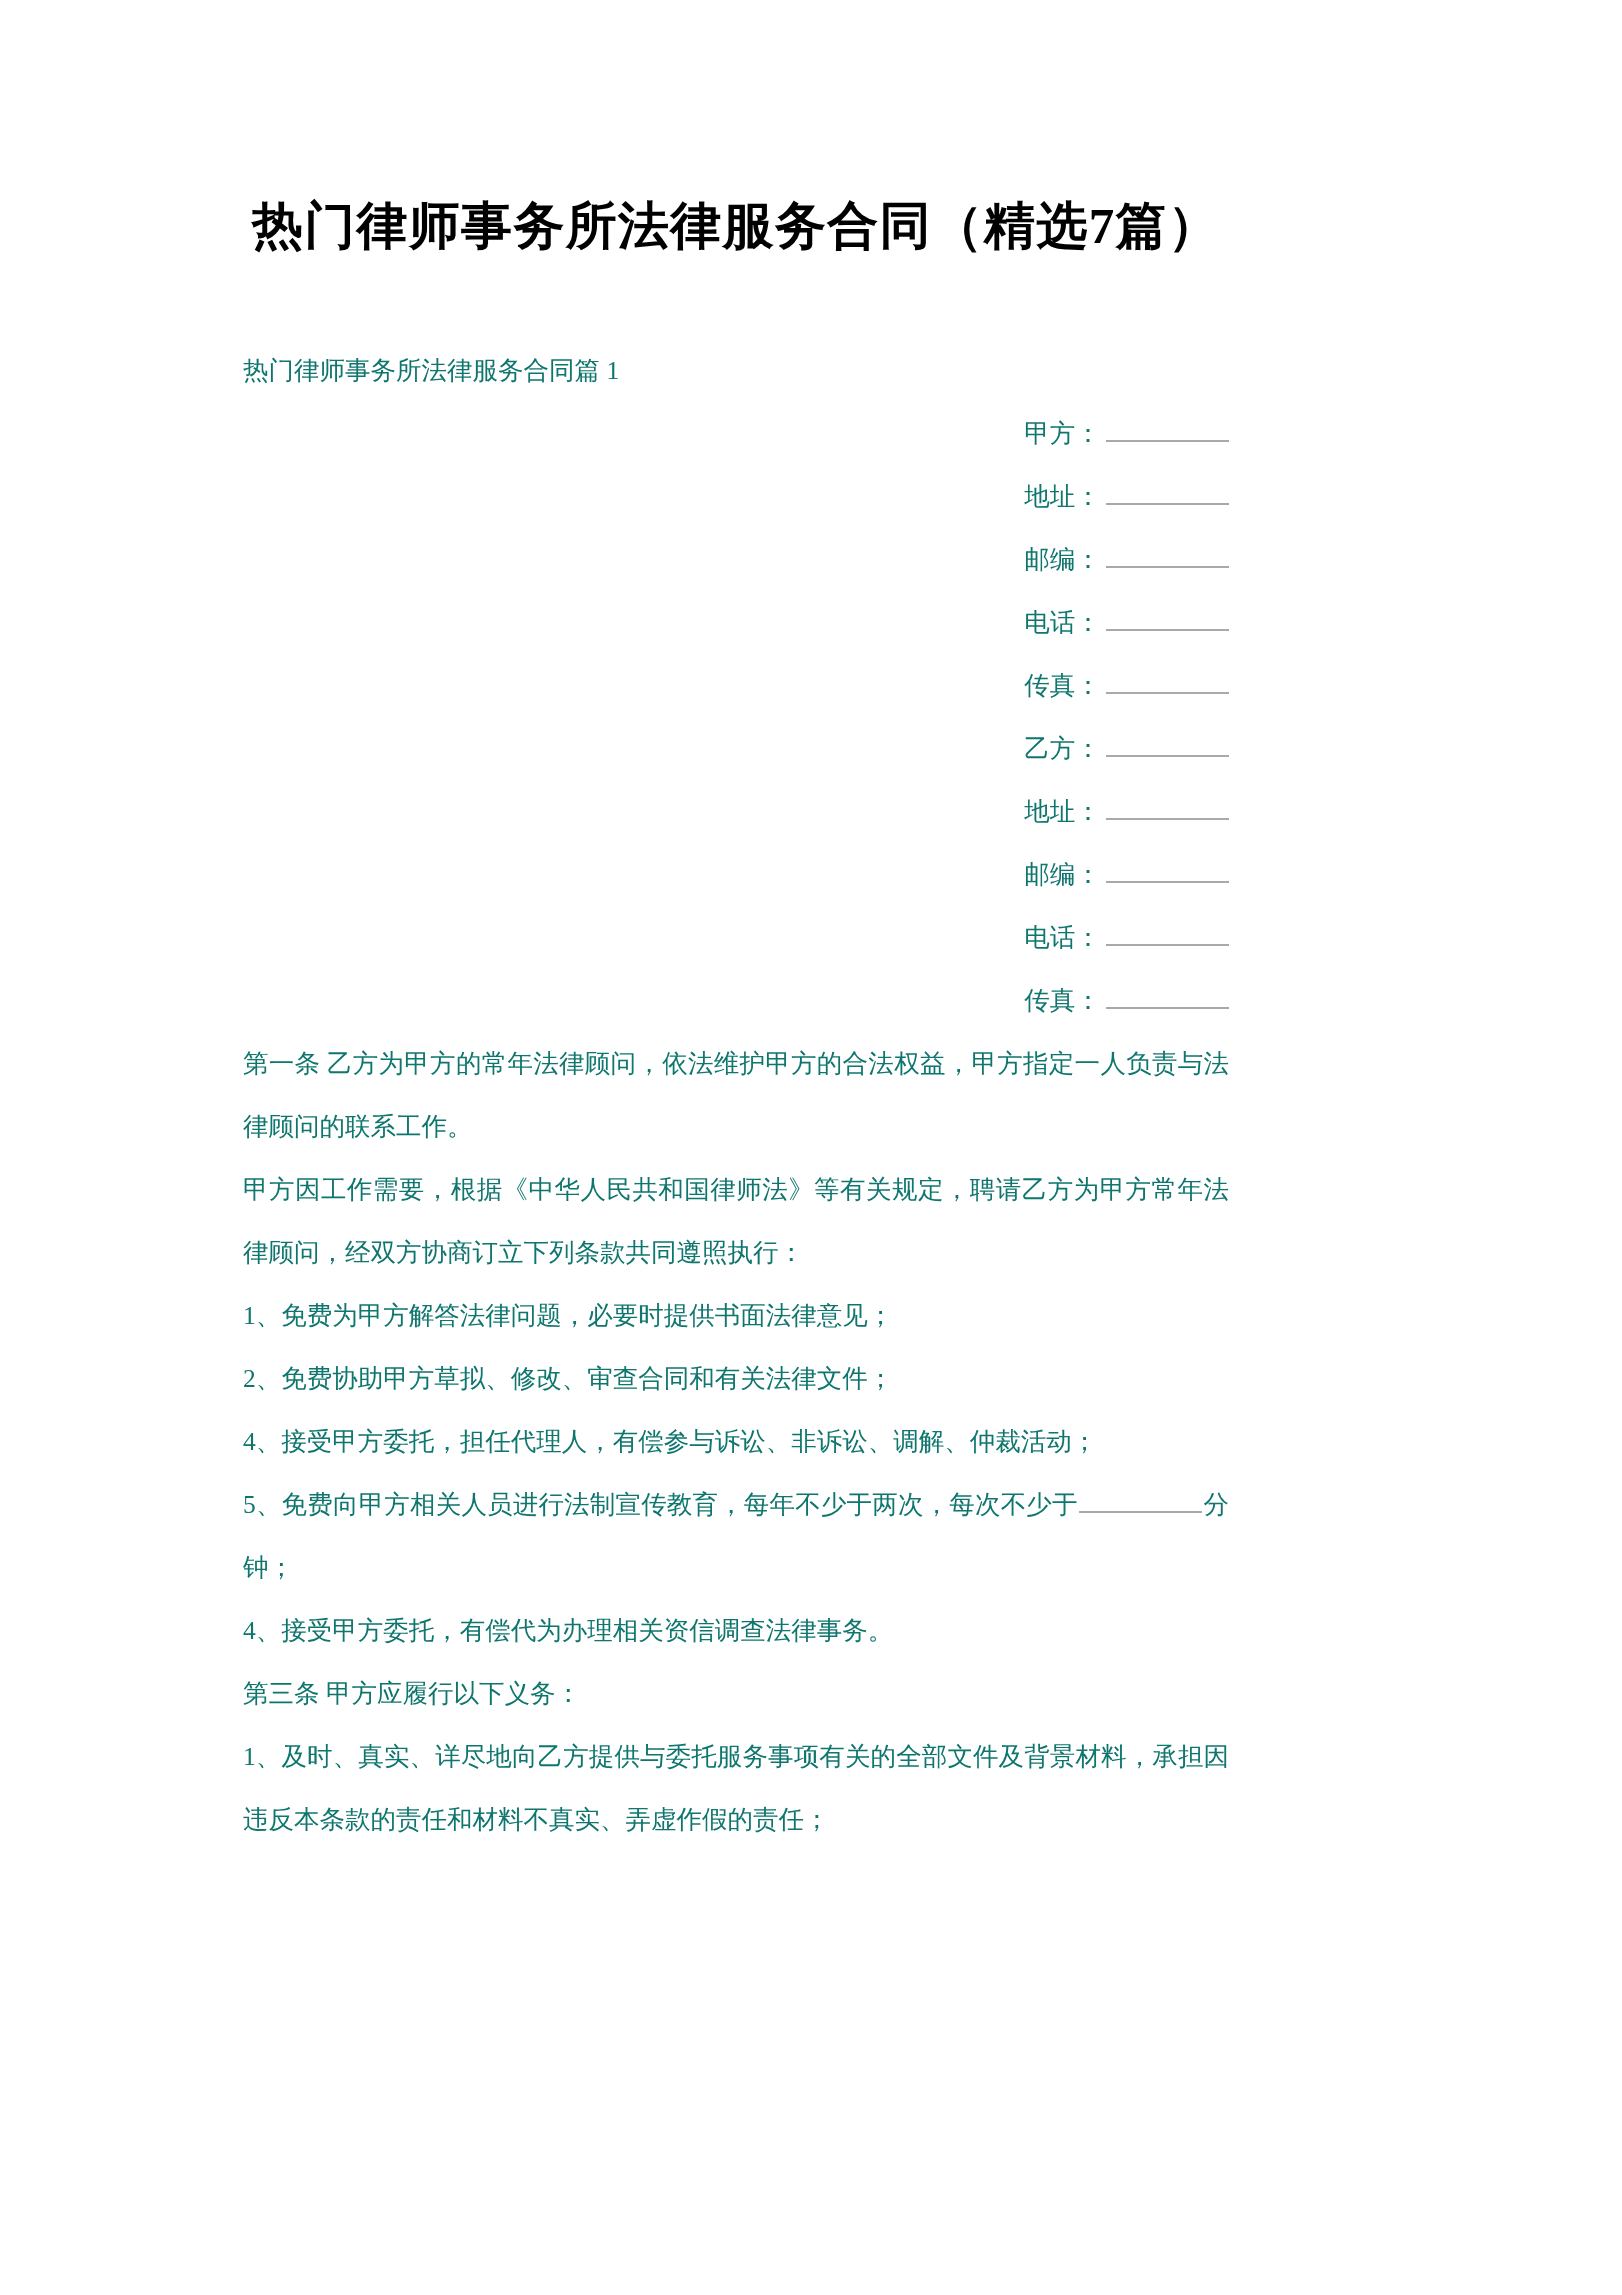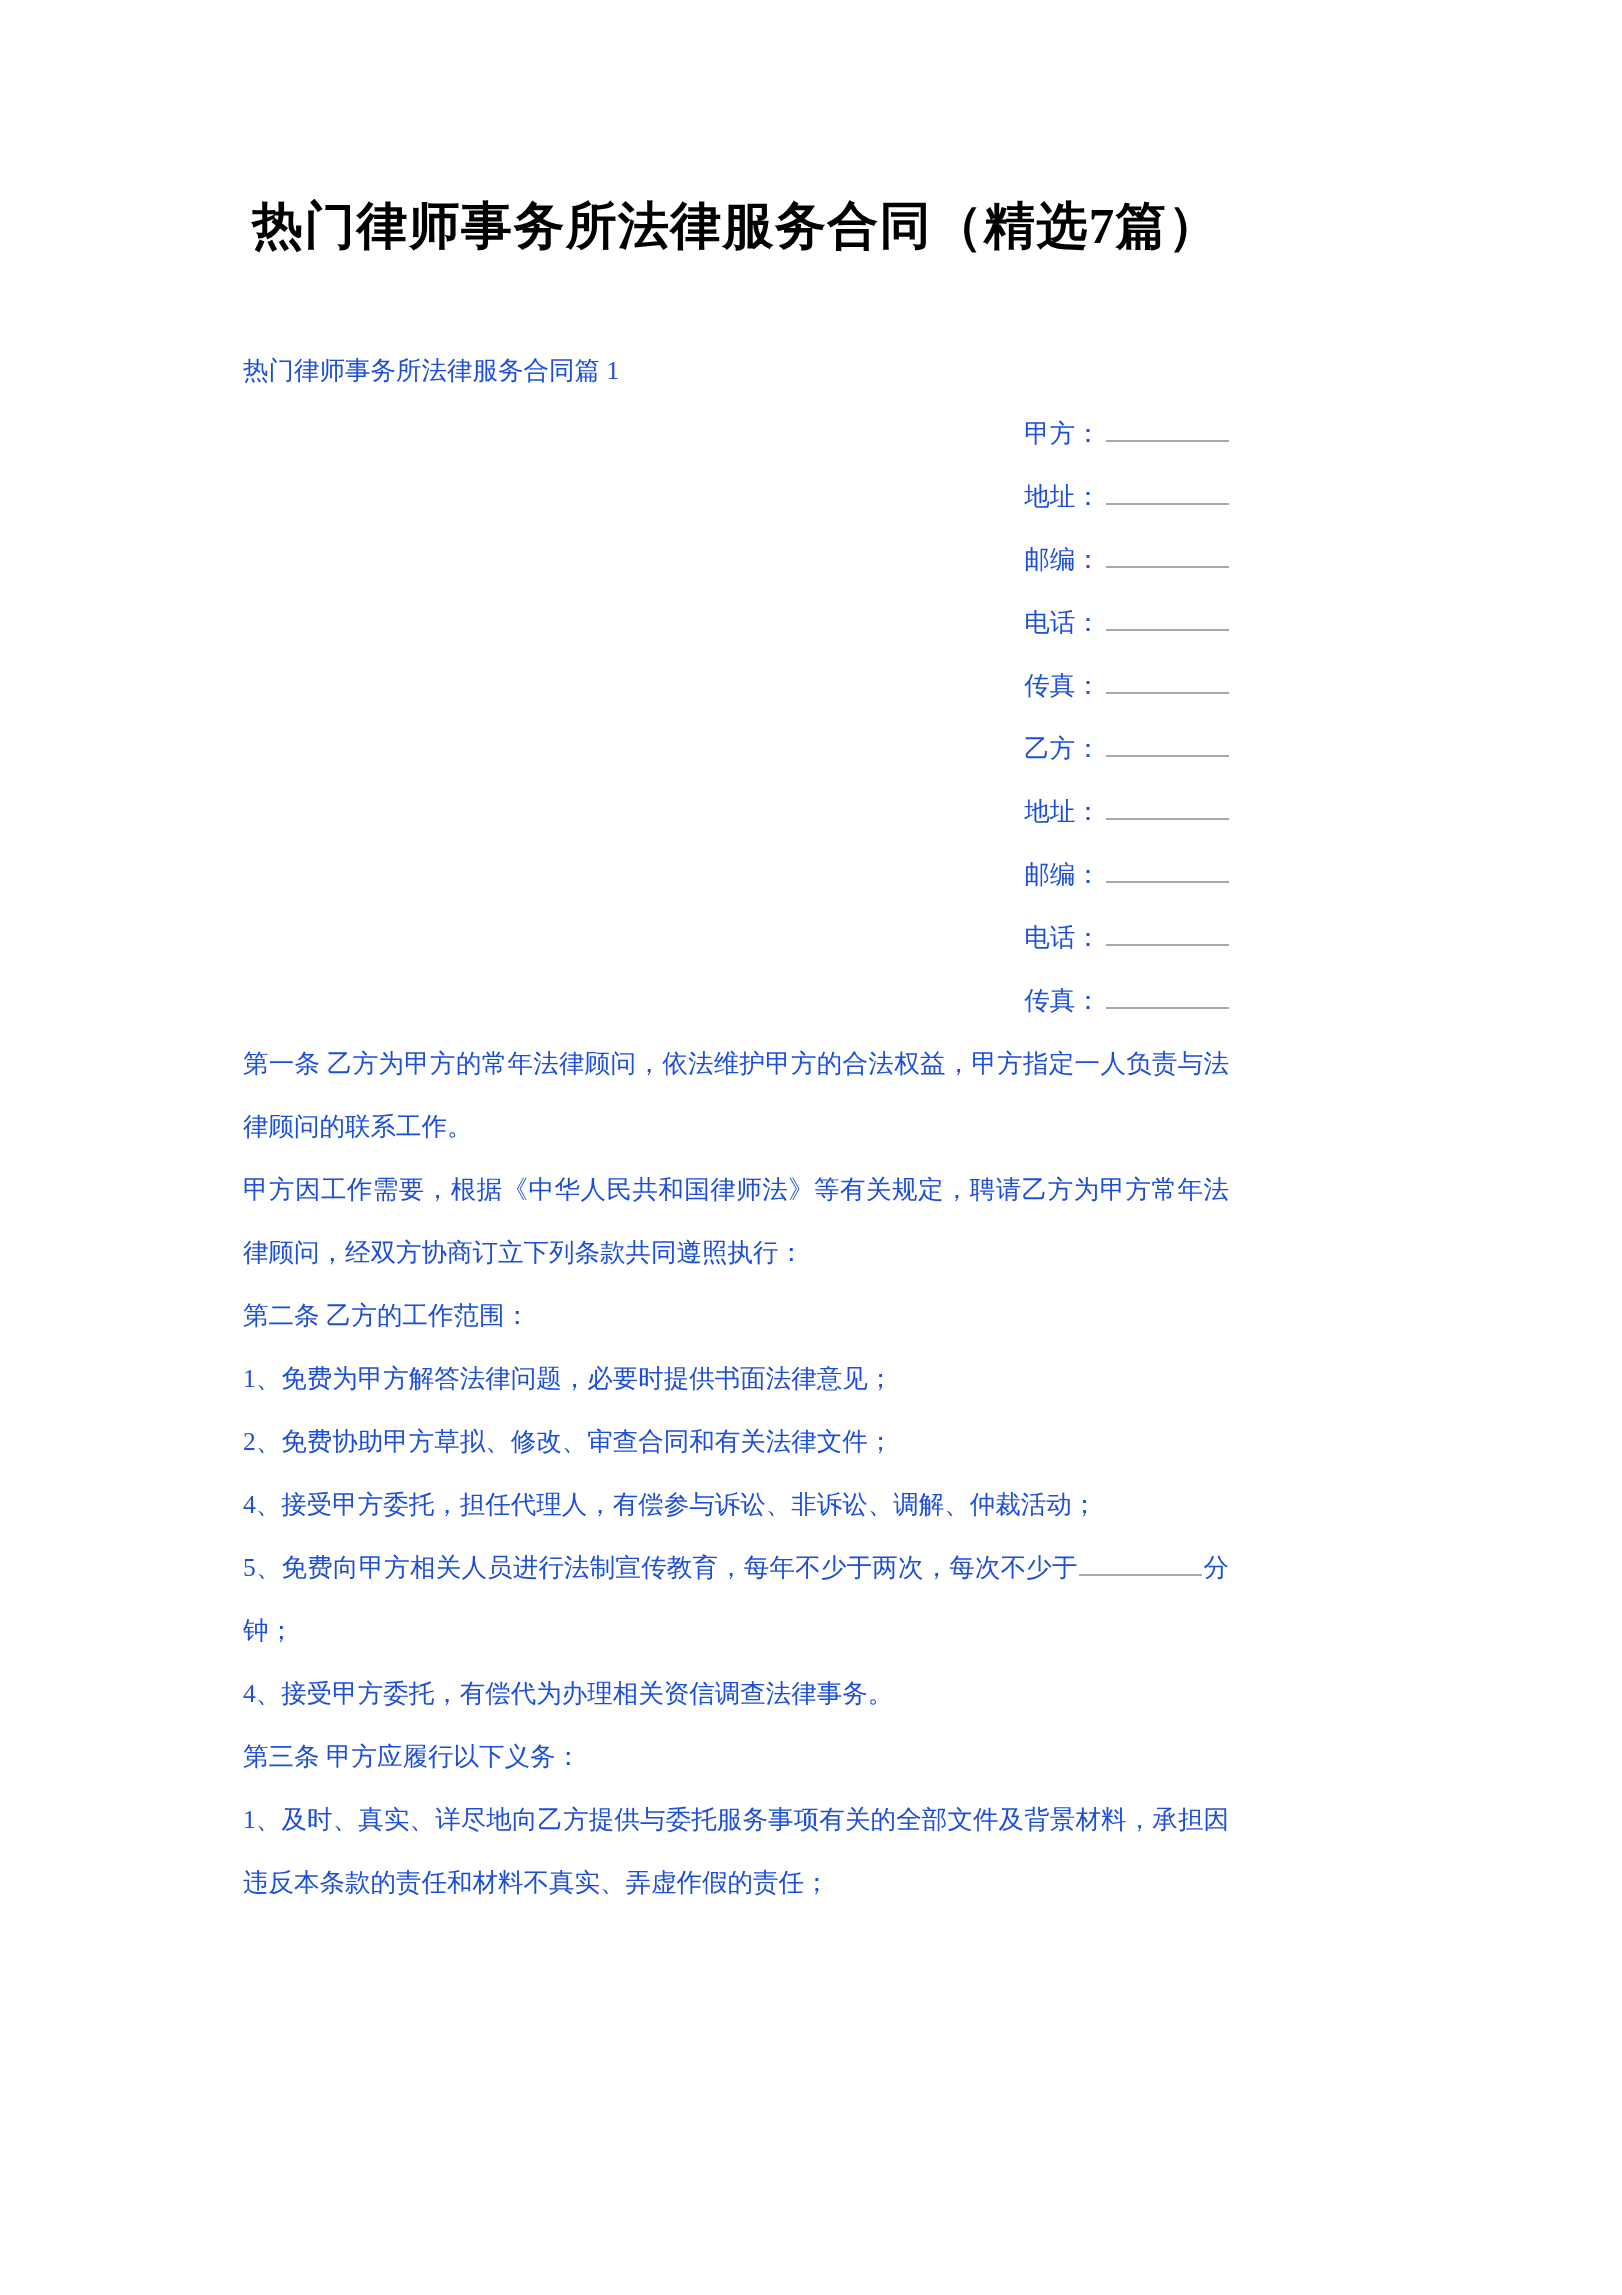--- a/index.html
+++ b/index.html
@@ -23,21 +23,21 @@
     line-height: 1.2;
     font-weight: bold;
     color: #000000;
     letter-spacing: 1.3px;
   }
   .doc-body {
     margin-top: 82px;
     font-size: 25.5px;
     line-height: 63px;
     text-align: justify;
-    color: #1d4ed8;
+    color: #0f766e;
   }
   .subtitle {
     margin-bottom: 13px;
     text-align: left;
   }
   .field-row { text-align: right; }
   .para { margin: 0; }
   .blank {
     display: inline-block;
     width: 123px;
@@ -65,21 +65,20 @@
     <p class="field-row"><span class="field-label">电话：</span><span class="blank"></span></p>
     <p class="field-row"><span class="field-label">传真：</span><span class="blank"></span></p>
     <p class="field-row"><span class="field-label">乙方：</span><span class="blank"></span></p>
     <p class="field-row"><span class="field-label">地址：</span><span class="blank"></span></p>
     <p class="field-row"><span class="field-label">邮编：</span><span class="blank"></span></p>
     <p class="field-row"><span class="field-label">电话：</span><span class="blank"></span></p>
     <p class="field-row"><span class="field-label">传真：</span><span class="blank"></span></p>
 
     <p class="para">第一条 乙方为甲方的常年法律顾问，依法维护甲方的合法权益，甲方指定一人负责与法律顾问的联系工作。</p>
     <p class="para">甲方因工作需要，根据《中华人民共和国律师法》等有关规定，聘请乙方为甲方常年法律顾问，经双方协商订立下列条款共同遵照执行：</p>
-    <p class="para">第二条 乙方的工作范围：</p>
     <p class="para">1、免费为甲方解答法律问题，必要时提供书面法律意见；</p>
     <p class="para">2、免费协助甲方草拟、修改、审查合同和有关法律文件；</p>
     <p class="para">4、接受甲方委托，担任代理人，有偿参与诉讼、非诉讼、调解、仲裁活动；</p>
     <p class="para"><span>5、免费向甲方相关人员进行法制宣传教育，每年不少于两次，每次不少于</span><span class="blank blank-inline"></span><span>分钟；</span></p>
     <p class="para">4、接受甲方委托，有偿代为办理相关资信调查法律事务。</p>
     <p class="para">第三条 甲方应履行以下义务：</p>
     <p class="para">1、及时、真实、详尽地向乙方提供与委托服务事项有关的全部文件及背景材料，承担因违反本条款的责任和材料不真实、弄虚作假的责任；</p>
 
   </div>
 </div>

